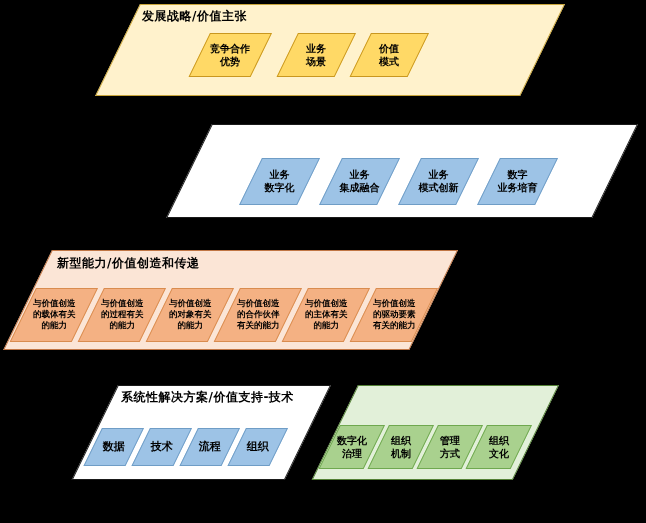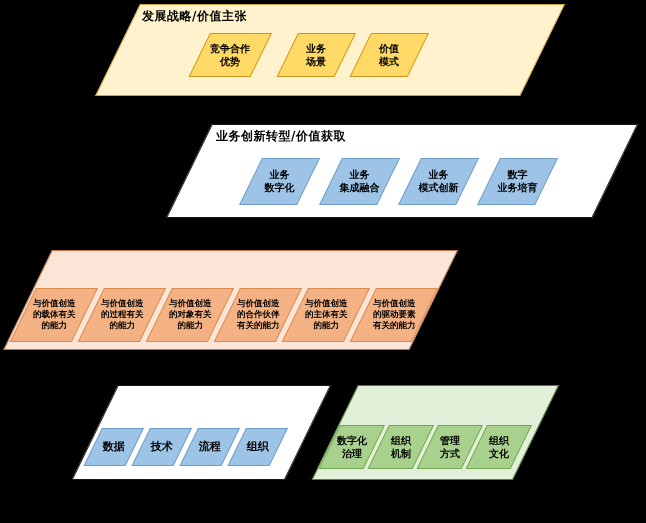--- a/index.html
+++ b/index.html
@@ -50,39 +50,39 @@
   <div class="pbox b-yellow fs10" style="left:298px;top:33px;width:58px;height:44px;">
     <span>业务
 场景</span>
   </div>
   <div class="pbox b-yellow fs10" style="left:371px;top:33px;width:58px;height:44px;">
     <span>价值
 模式</span>
   </div>
 
   <div class="shape s2"></div>
-  <div class="ltitle t2">业务创新转型/价值获取</div>
   <div class="pbox b-blue fs10" style="left:262px;top:158px;width:58px;height:47px;">
     <span>业务
 数字化</span>
   </div>
   <div class="pbox b-blue fs10" style="left:342px;top:158px;width:58px;height:47px;">
     <span>业务
 集成融合</span>
   </div>
   <div class="pbox b-blue fs10" style="left:421px;top:158px;width:58px;height:47px;">
     <span>业务
 模式创新</span>
   </div>
   <div class="pbox b-blue fs10" style="left:500px;top:158px;width:58px;height:47px;">
     <span>数字
 业务培育</span>
   </div>
 
   <div class="shape s3"></div>
+  <div class="ltitle t3">新型能力/价值创造和传递</div>
   <div class="pbox b-salmon fs85" style="left:36px;top:288px;width:62px;height:54px;">
     <span>与价值创造
 的载体有关
 的能力</span>
   </div>
   <div class="pbox b-salmon fs85" style="left:104px;top:288px;width:62px;height:54px;">
     <span>与价值创造
 的过程有关
 的能力</span>
   </div>
@@ -101,20 +101,21 @@
 的主体有关
 的能力</span>
   </div>
   <div class="pbox b-salmon fs85" style="left:376px;top:288px;width:62px;height:54px;">
     <span>与价值创造
 的驱动要素
 有关的能力</span>
   </div>
 
   <div class="shape s4"></div>
+  <div class="ltitle t4">系统性解决方案/价值支持-技术</div>
   <div class="pbox b-blue fs11" style="left:102px;top:428px;width:42px;height:38px;">
     <span>数据</span>
   </div>
   <div class="pbox b-blue fs11" style="left:150px;top:428px;width:42px;height:38px;">
     <span>技术</span>
   </div>
   <div class="pbox b-blue fs11" style="left:198px;top:428px;width:42px;height:38px;">
     <span>流程</span>
   </div>
   <div class="pbox b-blue fs11" style="left:246px;top:428px;width:42px;height:38px;">

